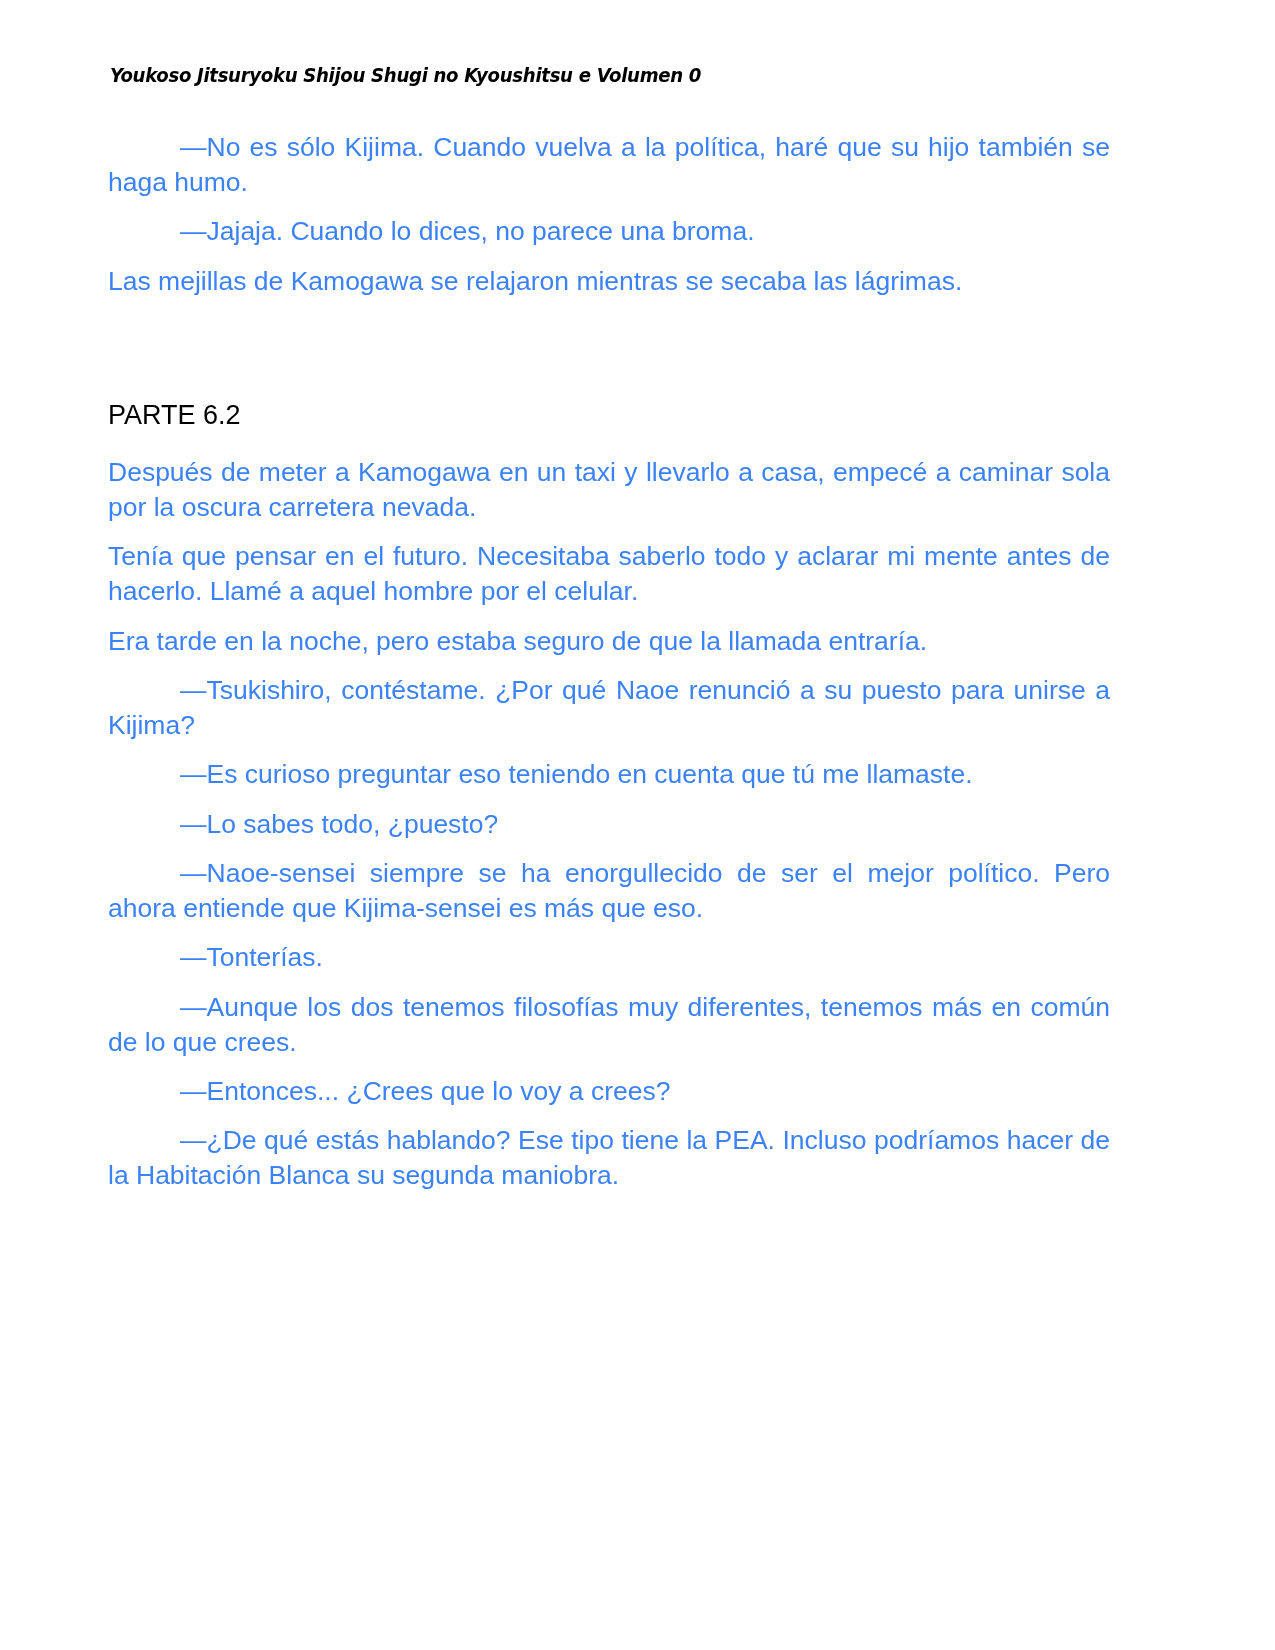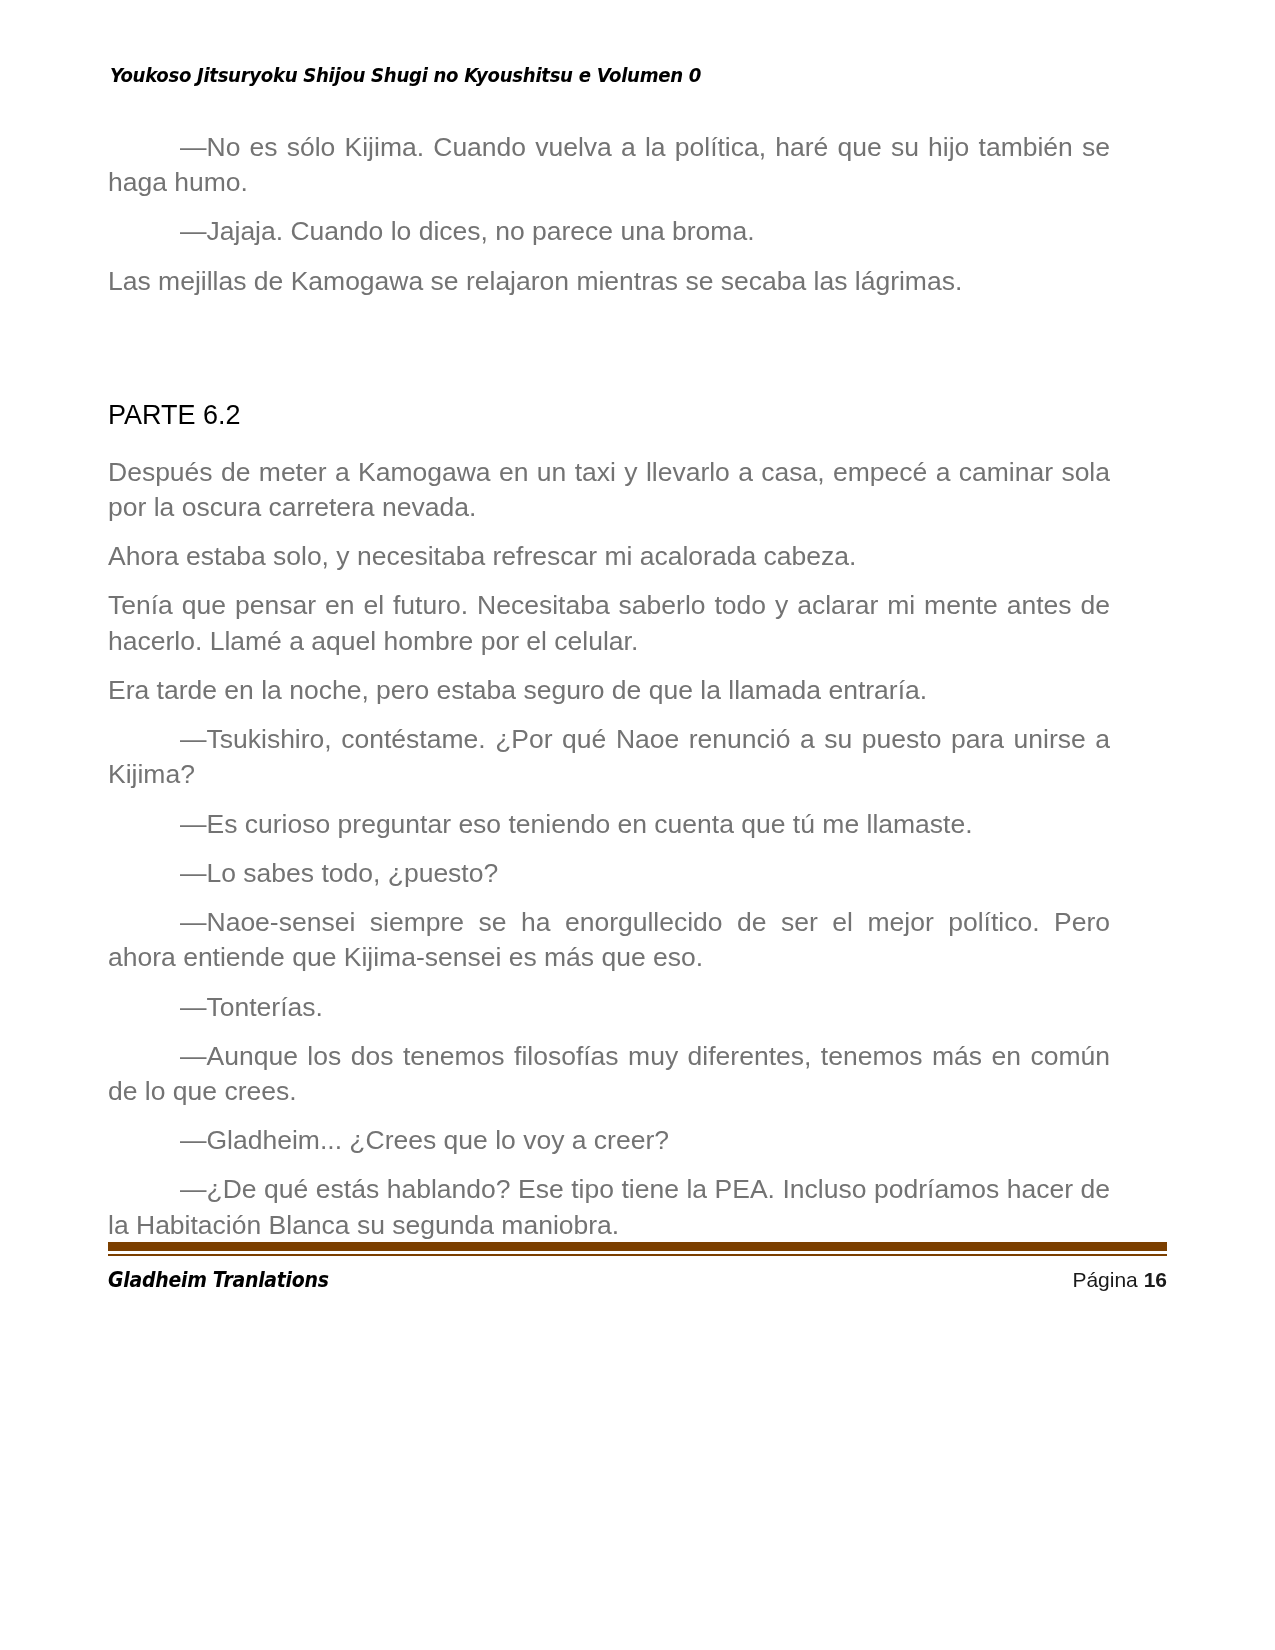--- a/index.html
+++ b/index.html
@@ -49,21 +49,21 @@
     left: 108px;
     width: 1002px;
   }
   .para {
     font-family: "Liberation Sans", sans-serif;
     font-size: 26.5px;
     line-height: 1.33;
     text-align: justify;
     text-justify: inter-word;
     margin: 0 0 14px 0;
-    color: #737373;
+    color: #3b82f6;
     hyphens: none;
   }
   .para.indent {
     text-indent: 72px;
   }
   .spacer-block {
     height: 86px;
   }
   .section-heading {
     font-family: "Liberation Sans", sans-serif;
@@ -135,39 +135,27 @@
 
     <p class="para indent">—No es sólo Kijima. Cuando vuelva a la política, haré que su hijo también se haga humo.</p>
     <p class="para indent">—Jajaja. Cuando lo dices, no parece una broma.</p>
     <p class="para">Las mejillas de Kamogawa se relajaron mientras se secaba las lágrimas.</p>
 
     <div class="spacer-block"></div>
 
     <h2 class="section-heading">PARTE 6.2</h2>
 
     <p class="para">Después de meter a Kamogawa en un taxi y llevarlo a casa, empecé a caminar sola por la oscura carretera nevada.</p>
-    <p class="para">Ahora estaba solo, y necesitaba refrescar mi acalorada cabeza.</p>
     <p class="para">Tenía que pensar en el futuro. Necesitaba saberlo todo y aclarar mi mente antes de hacerlo. Llamé a aquel hombre por el celular.</p>
     <p class="para">Era tarde en la noche, pero estaba seguro de que la llamada entraría.</p>
     <p class="para indent">—Tsukishiro, contéstame. ¿Por qué Naoe renunció a su puesto para unirse a Kijima?</p>
     <p class="para indent">—Es curioso preguntar eso teniendo en cuenta que tú me llamaste.</p>
     <p class="para indent">—Lo sabes todo, ¿puesto?</p>
     <p class="para indent">—Naoe-sensei siempre se ha enorgullecido de ser el mejor político. Pero ahora entiende que Kijima-sensei es más que eso.</p>
     <p class="para indent">—Tonterías.</p>
     <p class="para indent">—Aunque los dos tenemos filosofías muy diferentes, tenemos más en común de lo que crees.</p>
-    <p class="para indent">—Gladheim... ¿Crees que lo voy a creer?</p>
+    <p class="para indent">—Entonces... ¿Crees que lo voy a crees?</p>
     <p class="para indent">—¿De qué estás hablando? Ese tipo tiene la PEA. Incluso podríamos hacer de la Habitación Blanca su segunda maniobra.</p>
 
   </div>
 
-  <div class="page-footer">
-    <div class="footer-rule" style="background: rgb(123, 63, 0);"></div>
-    <div class="footer-rule-thin" style="background: rgb(123, 63, 0);"></div>
-    <div class="footer-row">
-      <div class="footer-brand">Gladheim Tranlations</div>
-      <div class="footer-pageno">
-        <span>Página</span>
-        <span class="num">16</span>
-      </div>
-    </div>
-  </div>
 
 </div>
 
 </body></html>

